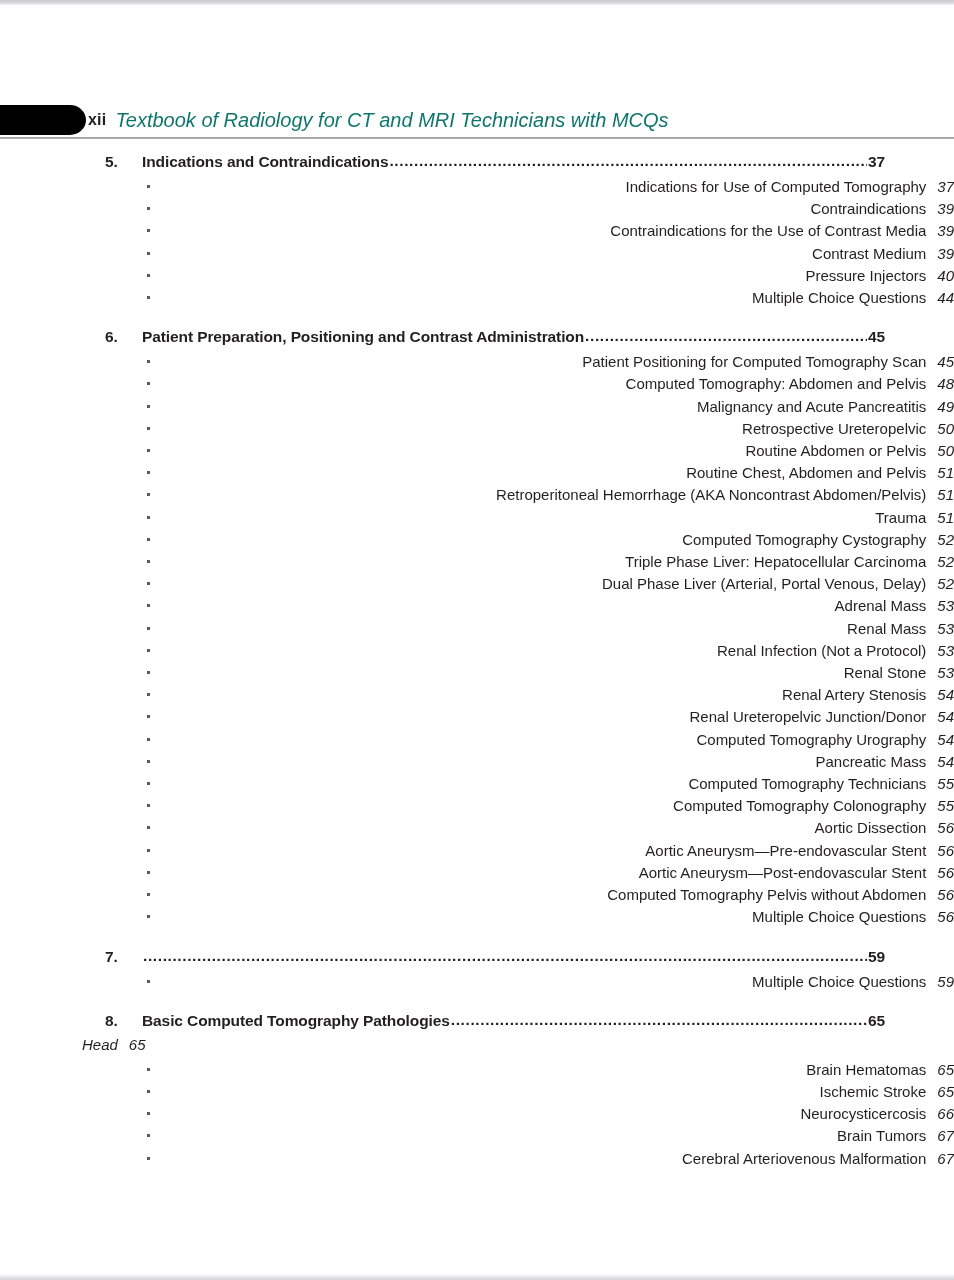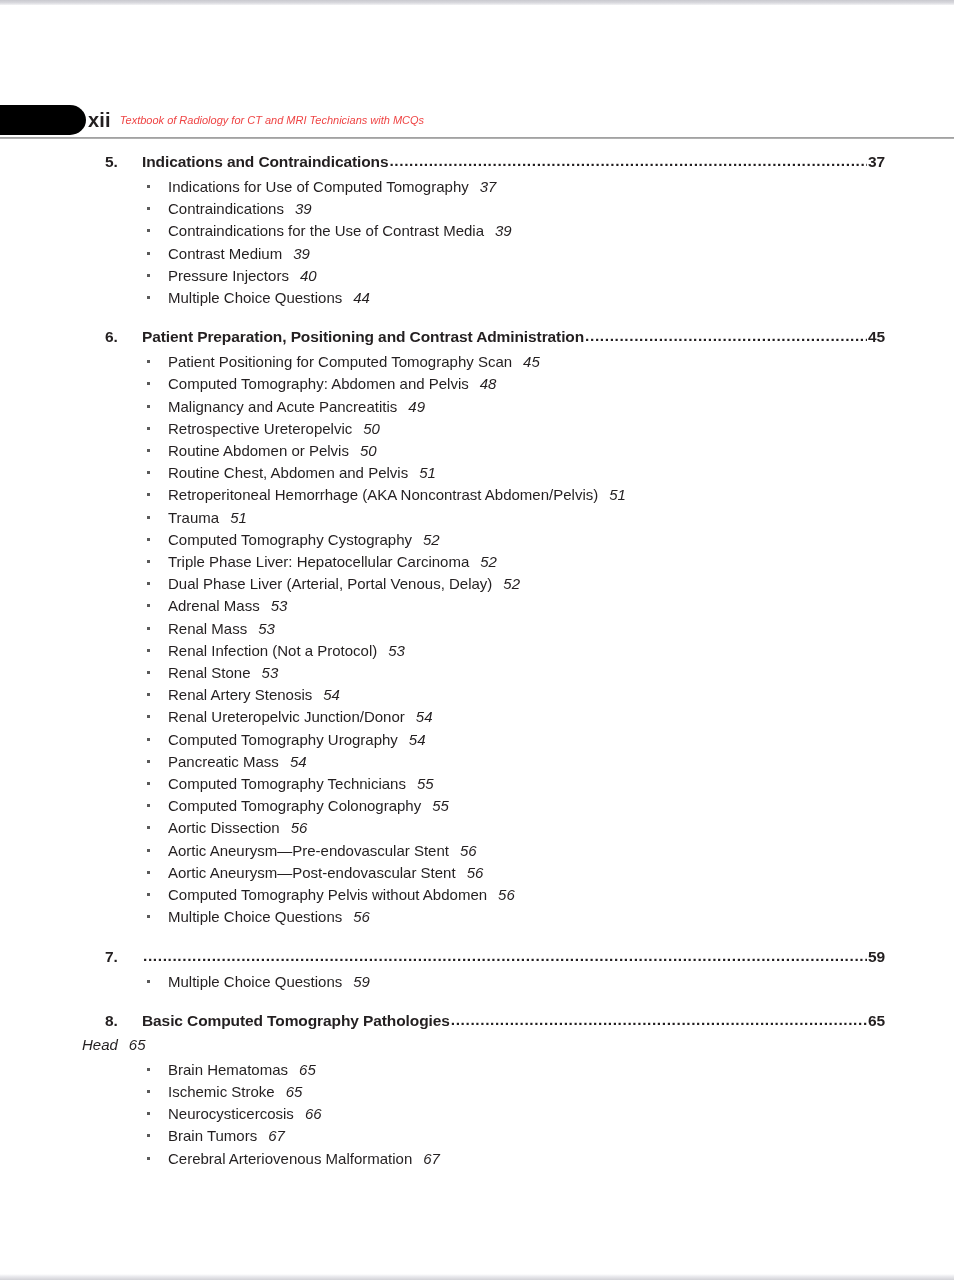--- a/index.html
+++ b/index.html
@@ -64,29 +64,29 @@
     position: absolute;
     top: 0;
     left: 88px;
     height: 30px;
     display: flex;
     align-items: center;
     white-space: nowrap;
   }
   .runhead-folio {
     font-weight: bold;
-    font-size: 20px;
+    font-size: 16px;
     letter-spacing: 0.2px;
     color: #231f20;
   }
   .runhead-title {
     font-style: italic;
-    font-size: 11px;
+    font-size: 20px;
     margin-left: 9px;
-    color: #ef4444;
+    color: #0f766e;
   }
   .runhead-rule {
     position: absolute;
     top: 132px;
     left: 0;
     width: 954px;
     height: 2px;
     background: linear-gradient(to bottom, #9a9a9a 0%, #b8b8b8 100%);
   }
 
@@ -146,20 +146,21 @@
     margin-top: 2px;
   }
   .group-page {
     font-style: italic;
     margin-left: 11px;
   }
 
   
   .entries {
     margin-top: 3px;
+    text-align: right;
   }
   .entry {
     position: relative;
     padding-left: 168px;
     line-height: 22.2px;
     font-size: 15px;
     white-space: nowrap;
   }
   .entry .bullet {
     position: absolute;

